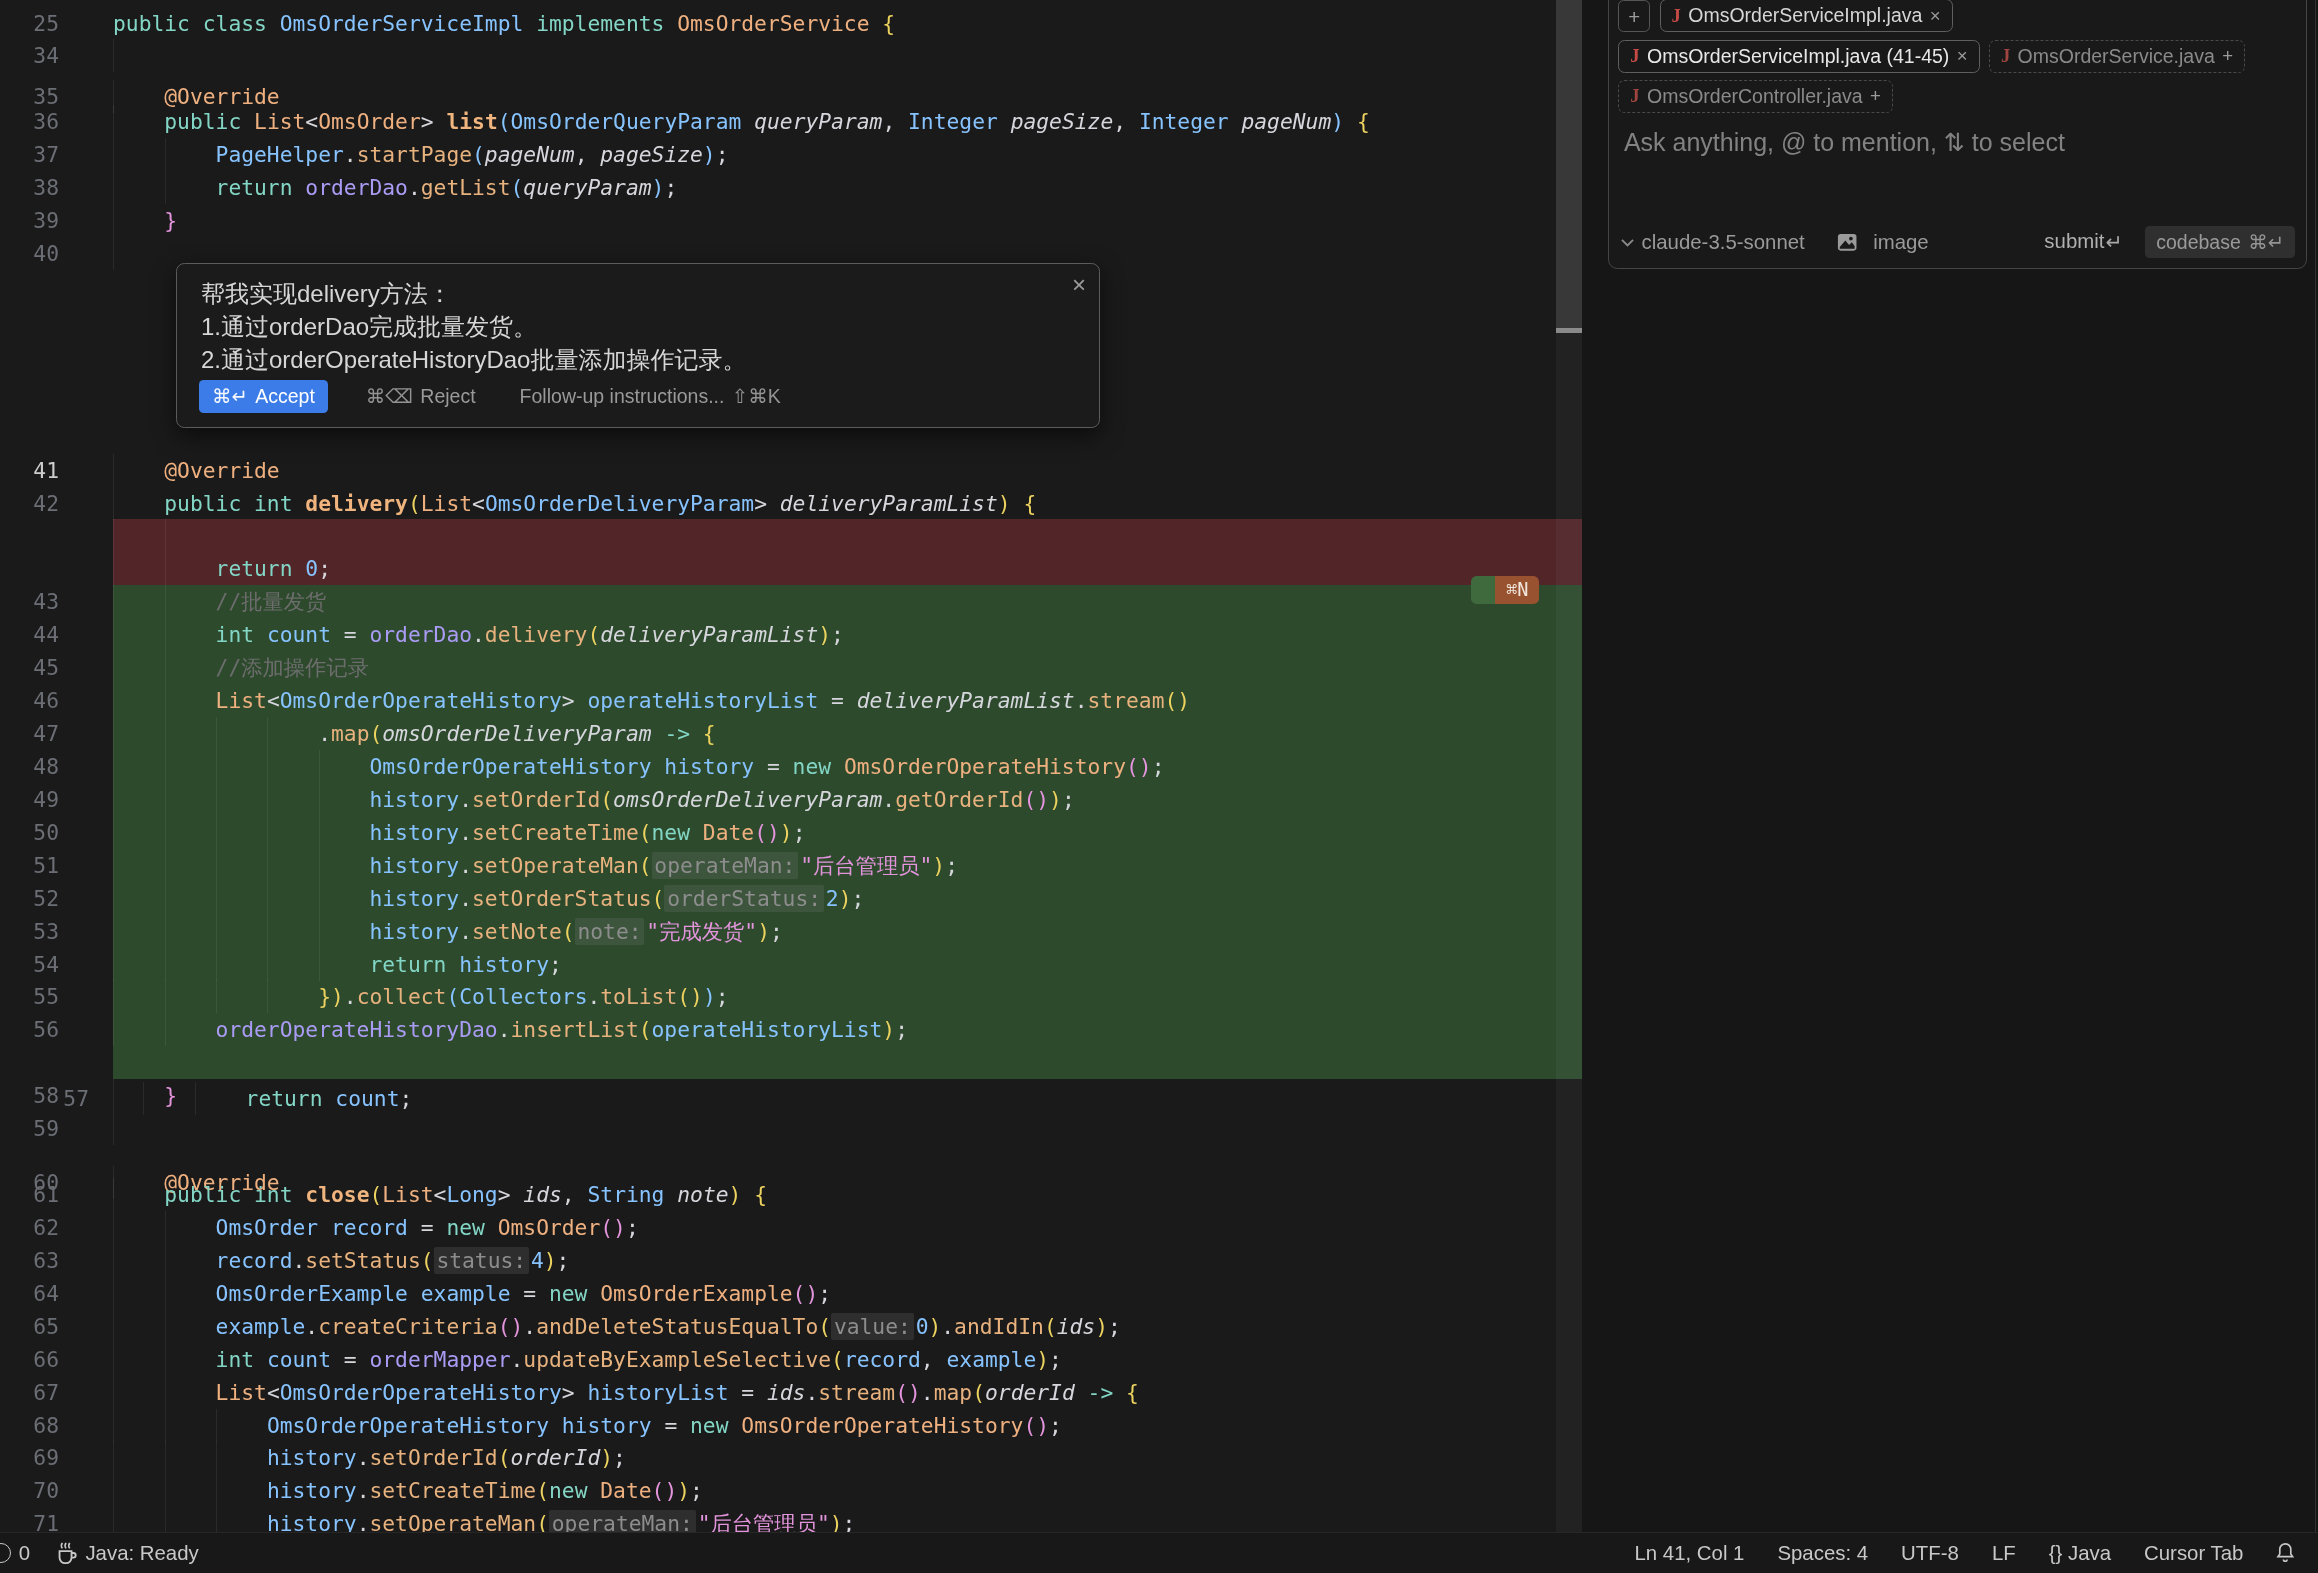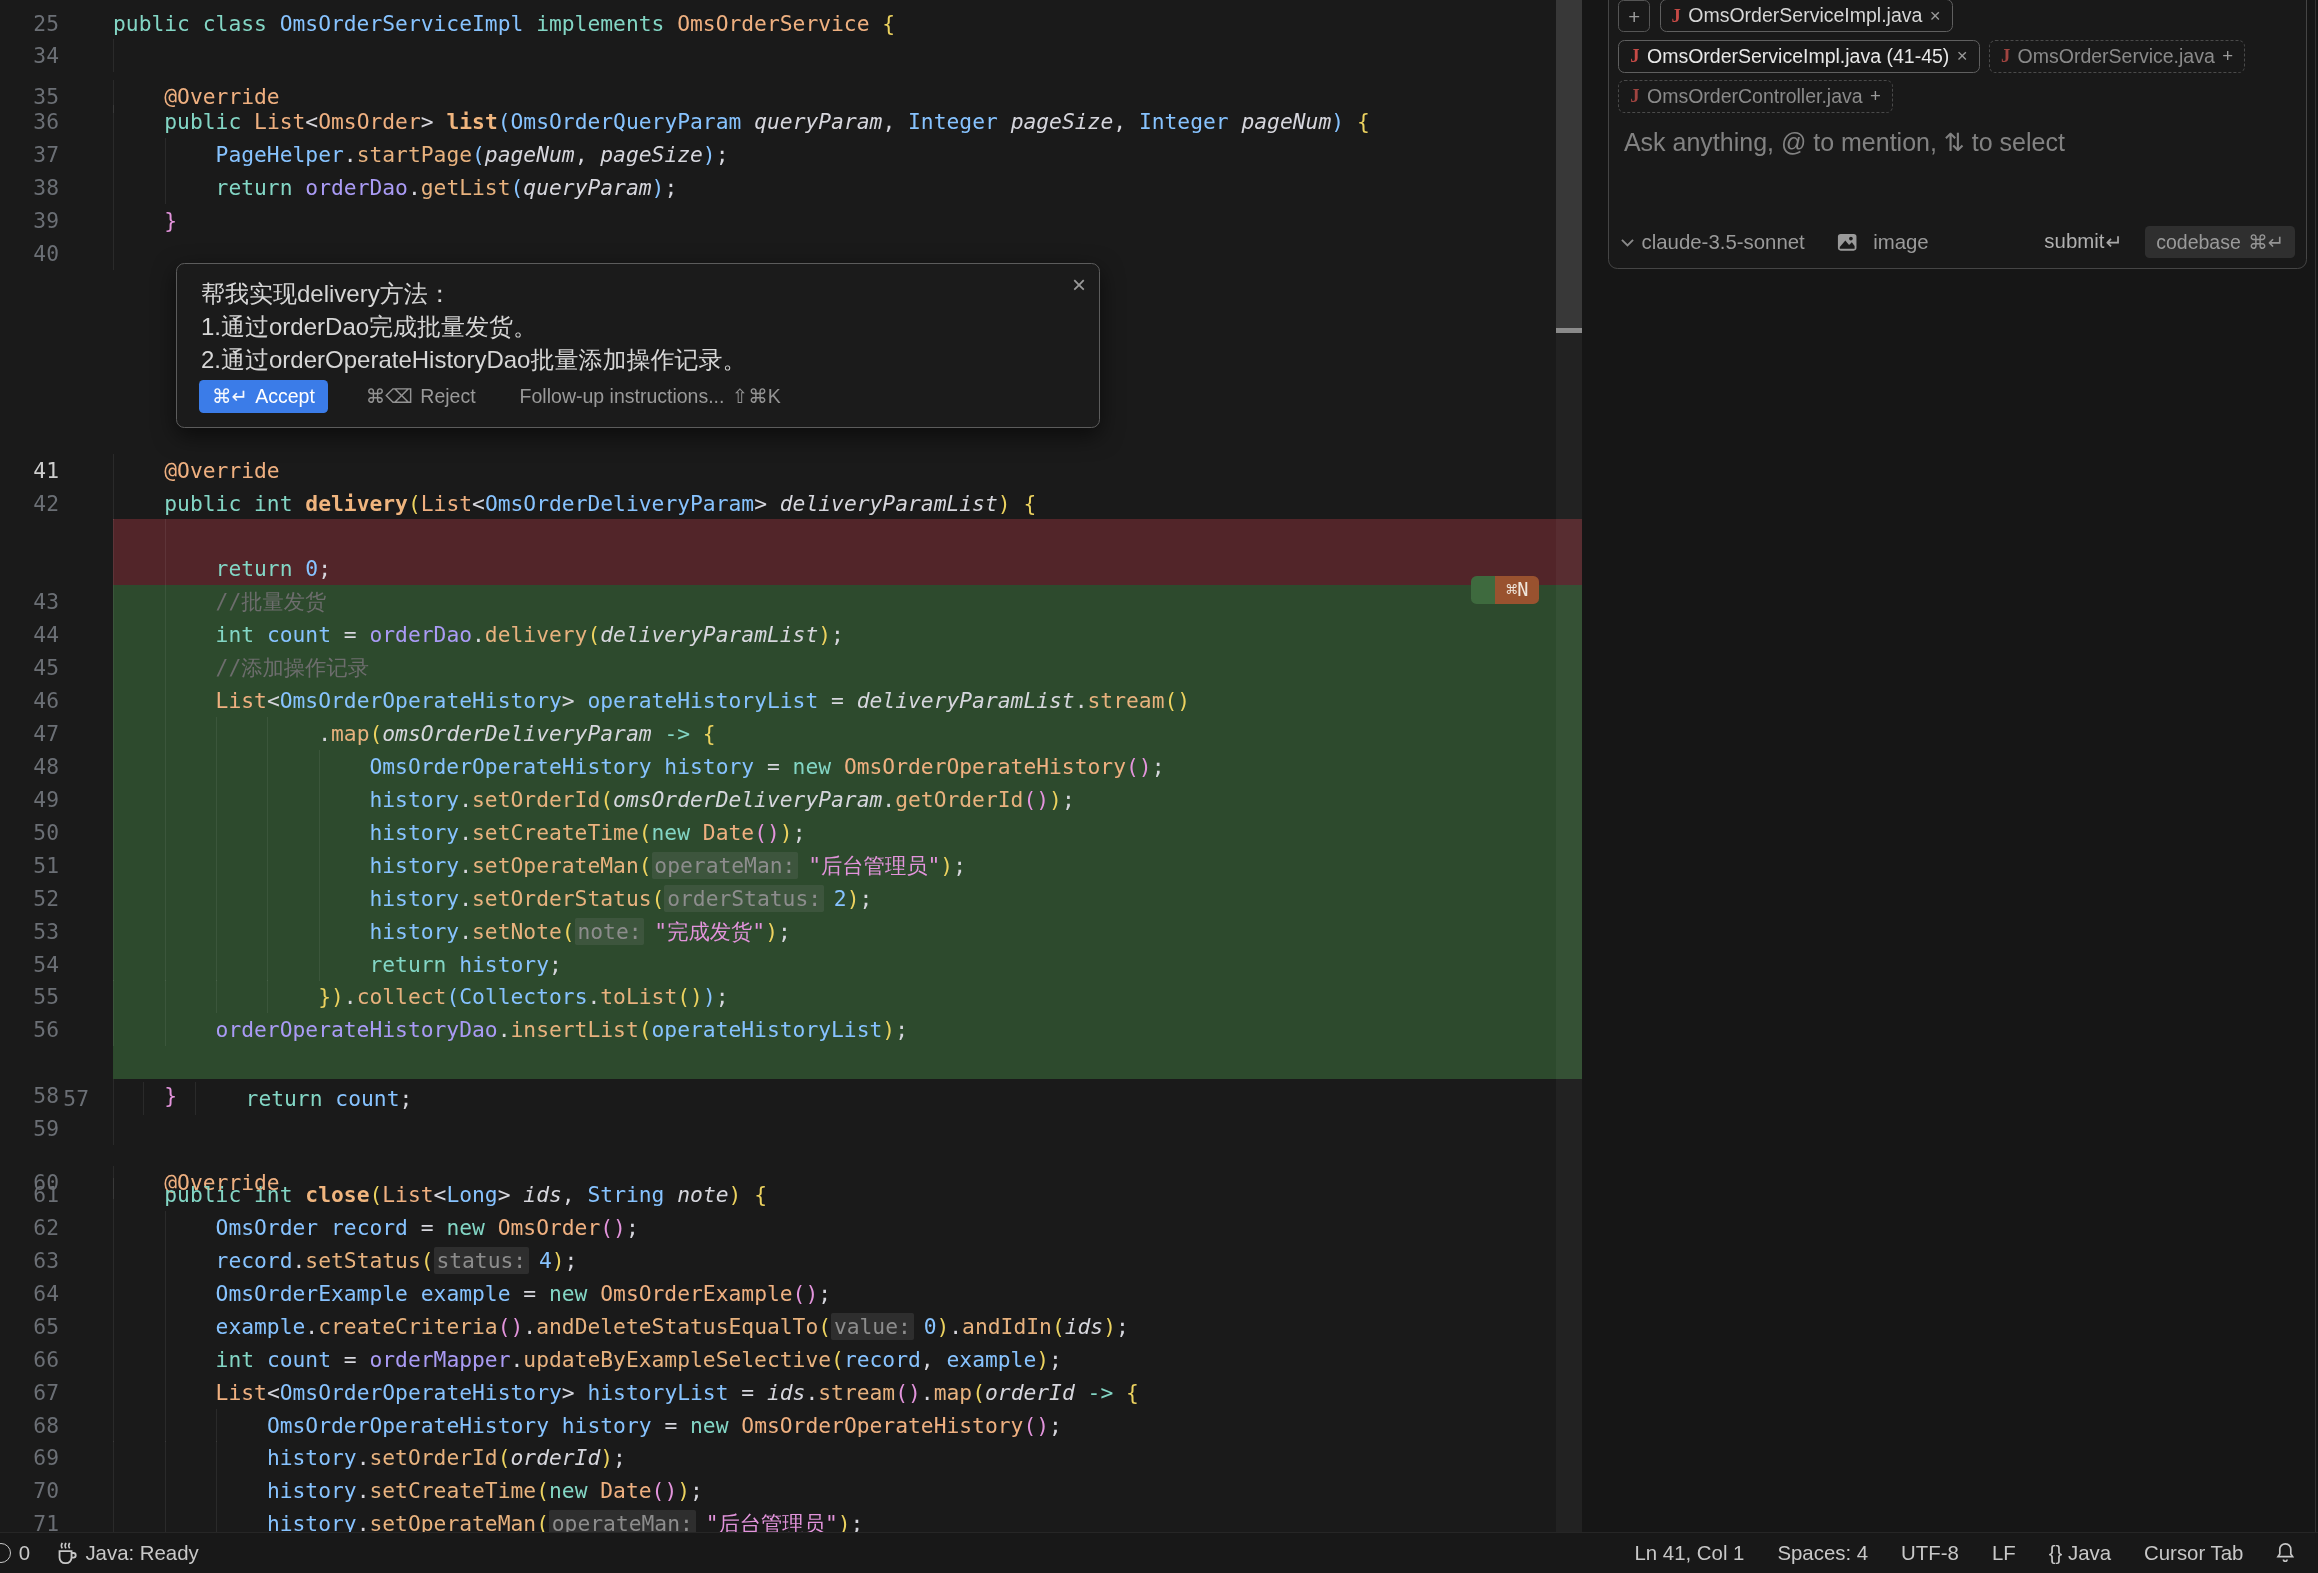--- a/index.html
+++ b/index.html
@@ -18,21 +18,21 @@
     font:21.3px/33px "DejaVu Sans Mono",monospace;color:#6b6f75;}
   .gutter.cur{color:#cdcdcd;}
   .codetext{position:absolute;left:113px;font:21.3px/33px "DejaVu Sans Mono",monospace;color:#d6d6dd;}
   .guide{position:absolute;top:0;width:0.9px;height:33px;background:rgba(255,255,255,0.07);}
   .kw{color:#83d6c5;} .ty{color:#87c3ff;} .or{color:#efb080;text-align:right;} .an{color:#efb080;}
   .fn{color:#e8b27e;} .fnb{color:#f0b57e;font-weight:bold;}
   .pu{color:#aa9bf5;} .va{color:#87c3ff;} .nu{color:#87c3ff;}
   .pm{color:#d6d6dd;font-style:italic;}
   .st{color:#e394dc;} .cm{color:#6d6d6d;}
   .pw{color:#d6d6dd;} .py{color:#ecd25f;} .pp{color:#e394dc;} .pb{color:#87c3ff;}
-  .ih{background:rgba(140,140,140,0.18);color:#8d8d8d;border-radius:2px;padding:0.9px 2.8px;margin-right:10px;font-style:normal;}
+  .ih{background:rgba(140,140,140,0.18);color:#8d8d8d;border-radius:2px;padding:0.9px 2.8px;margin-right:2px;font-style:normal;}
   
   #scroll-track{position:absolute;left:1556px;top:0;width:26px;height:1532px;background:rgba(255,255,255,0.04);}
   #scroll-thumb{position:absolute;left:1556px;top:0;width:26px;height:330px;background:rgba(255,255,255,0.10);}
   #scroll-marker{position:absolute;left:1556px;top:328px;width:26px;height:4.6px;background:#9b9b9b;opacity:.85;}
   
   #diff-badge{position:absolute;left:1471px;top:576px;height:28px;display:flex;border-radius:5.6px;overflow:hidden;}
   #diff-badge .bg-green{width:24px;background:#3e6a3e;}
   #diff-badge .bg-brown{background:#99522f;color:#f0e6dc;font:18.6px/28px "DejaVu Sans Mono",monospace;padding:0 11px;}
   
   #popup{position:absolute;left:176px;top:263px;width:924px;height:165px;background:#1b1b1b;

